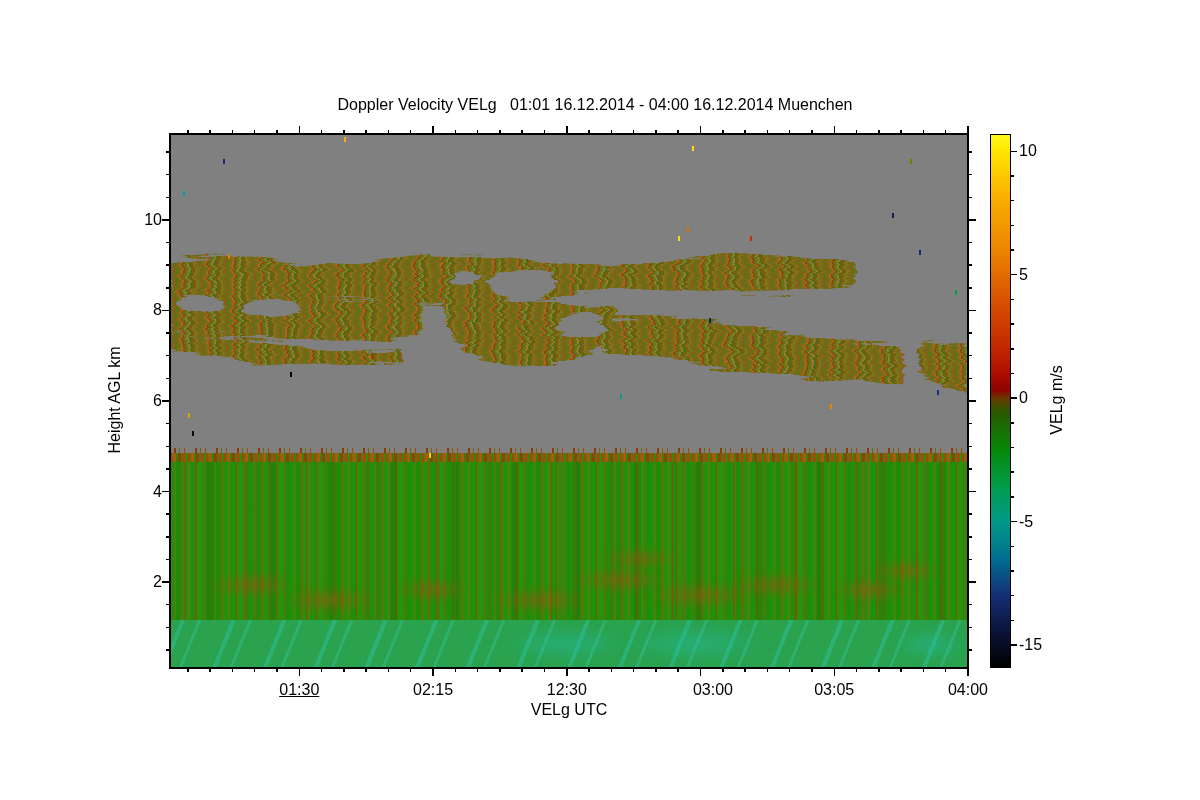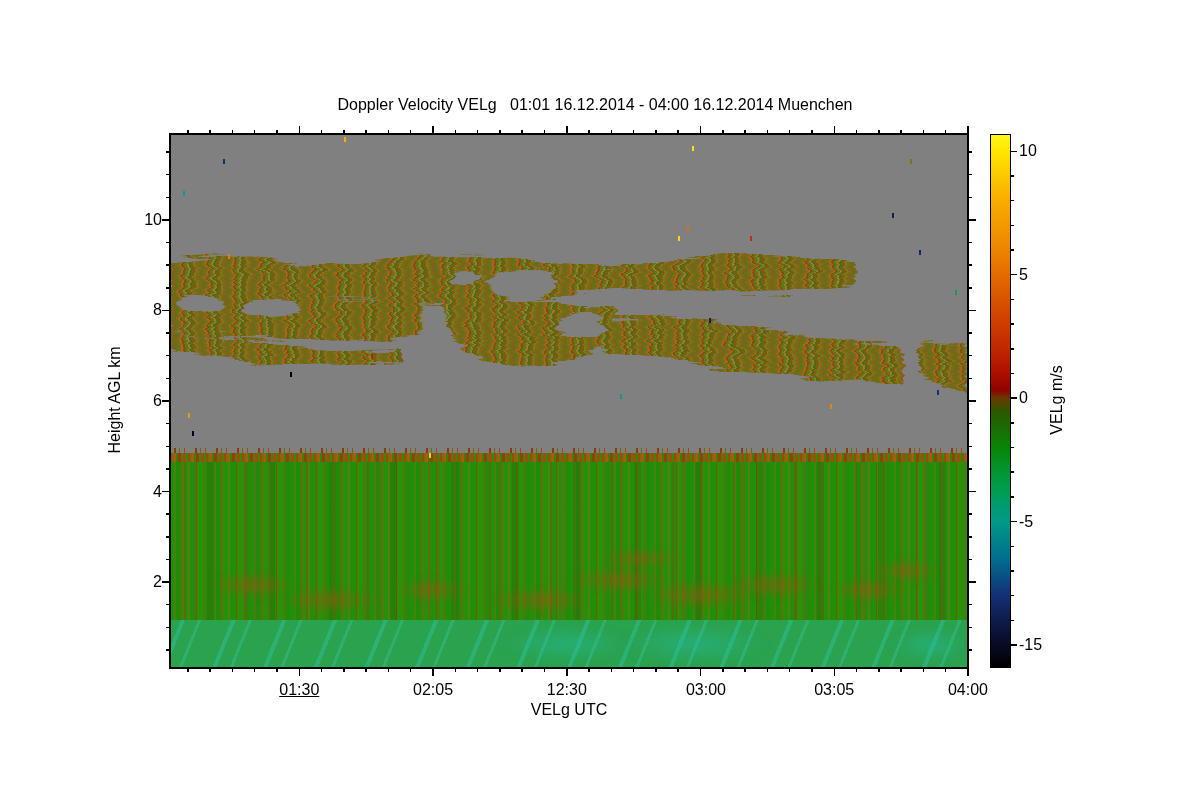--- a/index.html
+++ b/index.html
@@ -272,23 +272,23 @@
         <line x1="1011" y1="274.7212205270458" x2="1017" y2="274.7212205270458"></line>
         <line x1="1011" y1="250.03328710124825" x2="1014" y2="250.03328710124825"></line>
         <line x1="1011" y1="225.34535367545075" x2="1014" y2="225.34535367545075"></line>
         <line x1="1011" y1="200.65742024965323" x2="1014" y2="200.65742024965323"></line>
         <line x1="1011" y1="175.96948682385573" x2="1014" y2="175.96948682385573"></line>
         <line x1="1011" y1="151.28155339805824" x2="1017" y2="151.28155339805824"></line>
       </g>
   </svg>
 
   <div class="xlab" style="left: 299.285px; text-decoration: underline;">01:30</div>
-  <div class="xlab" style="left: 433.028px;">02:05</div>
+  <div class="xlab" style="left: 433.028px;">02:15</div>
   <div class="xlab" style="left: 566.771px;">12:30</div>
-  <div class="xlab" style="left: 691px; text-align: right;">03:00</div>
+  <div class="xlab" style="left: 713px;">03:00</div>
   <div class="xlab" style="left: 834.257px;">03:05</div>
   <div class="xlab" style="left: 968px; text-align: center;">04:00</div>
 
   <div class="ylab" style="top: 573.017px;">2</div>
   <div class="ylab" style="top: 482.508px;">4</div>
   <div class="ylab" style="top: 392px;">6</div>
   <div class="ylab" style="top: 301.492px;">8</div>
   <div class="ylab" style="top: 210.983px;">10</div>
 
   <div id="x-axis-title">VELg UTC</div>

